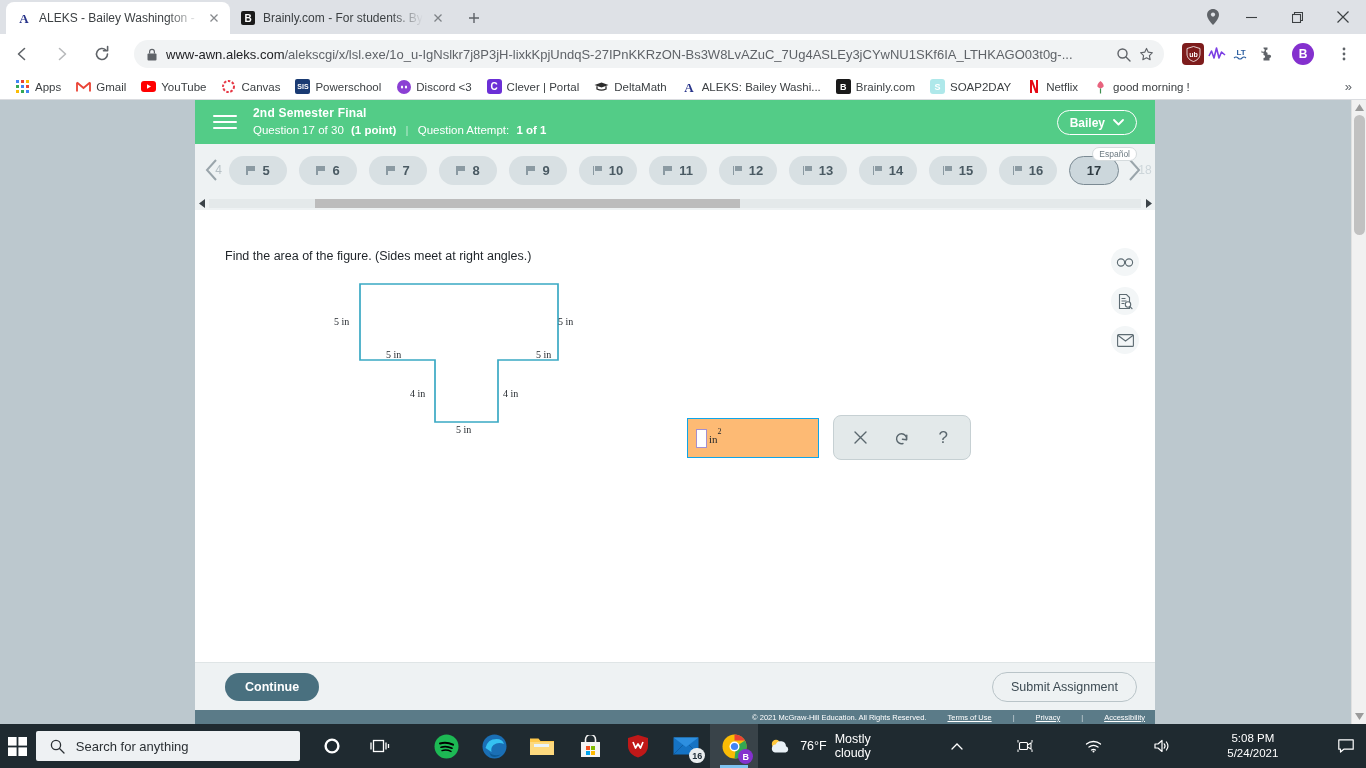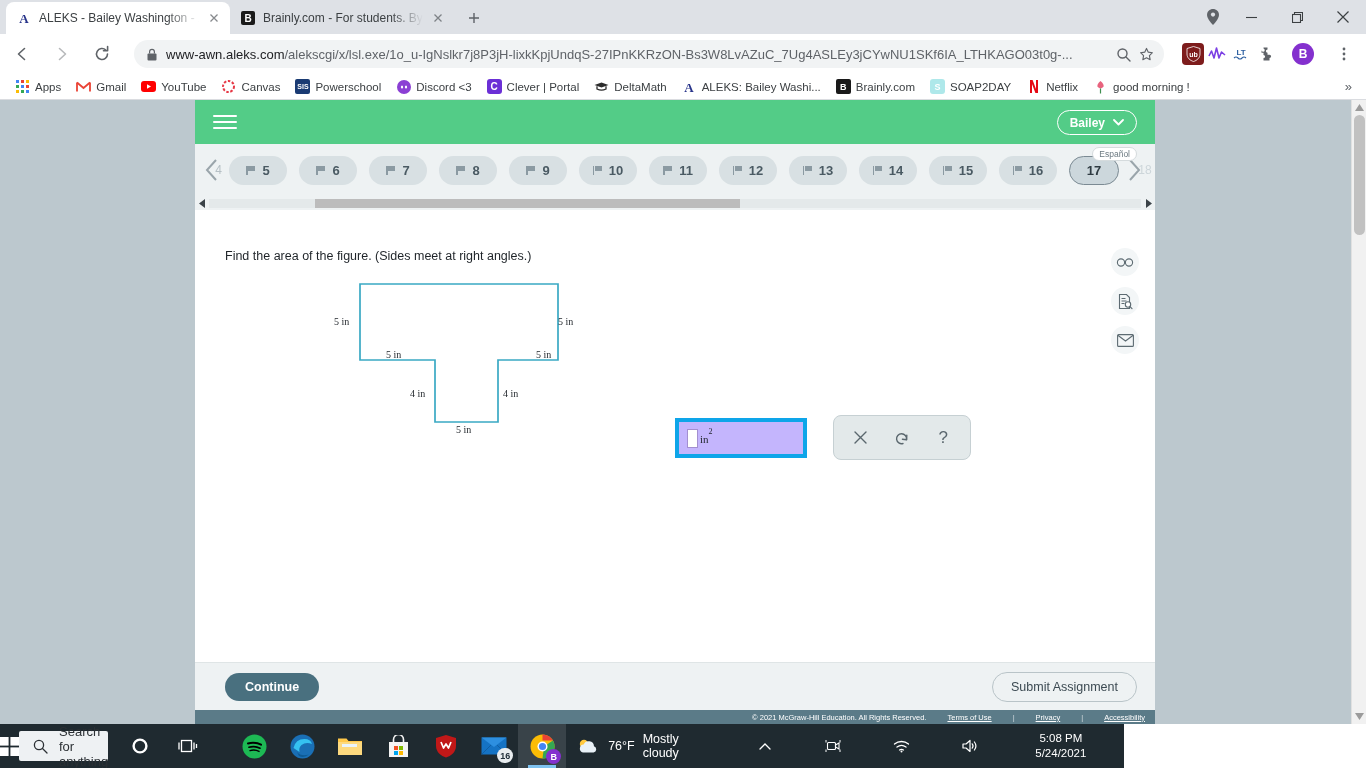--- a/index.html
+++ b/index.html
@@ -117,22 +117,22 @@
   .hs-thumb { position:absolute; left:120px; width:425px; top:3px; height:9px; background:#bcbcbc; }
 
   
   .ak-content { flex:1; background:#ffffff; position:relative; }
   .q-text { position:absolute; left:30px; top:31px; font-size:12.5px; color:#1f2429;margin-top:8px; }
 
   .figure-wrap { position:absolute; left:135px; top:62px; width:320px; height:180px; }
   .fig-label { position:absolute; font-family:"Liberation Serif", serif; font-size:10px; color:#1f2429; white-space:nowrap; }
 
   .answer-box {
-    position:absolute; left:480px; top:208px; width:132px; height:40px;
-    background:#c4b5fd; border:4px solid #0ea5e9; display:flex; align-items:center; padding-left:8px;
+    position:absolute; left:492px; top:208px; width:132px; height:40px;
+    background:#fdba74; border:1px solid #0ea5e9; display:flex; align-items:center; padding-left:8px;
   }
   .ans-placeholder { width:11px; height:19px; border:1.4px solid #a38fd0; background:#ffffff; }
   .ans-unit { font-family:"Liberation Serif", serif; font-size:11px; color:#1f2429; margin-left:2px; position:relative; }
   .ans-unit sup { font-size:8px; position:relative; top:-4px; }
 
   .math-toolbar {
     position:absolute; left:638px; top:205px; width:138px; height:45px;
     background:#e3e9ea; border:1px solid #c6d0d3; border-radius:8px;
     display:flex; align-items:center; justify-content:space-around; padding:0 6px;
   }
@@ -156,21 +156,21 @@
     display:flex; align-items:center; justify-content:center;
   }
   .ak-legal {
     height:14px; background:#5b7b88; display:flex; align-items:center; justify-content:flex-end;
     padding-right:10px; gap:21px; font-size:7.5px; color:#ffffff;
   }
   .ak-legal a { color:#ffffff; text-decoration:underline; }
   .legal-sep { opacity:.7; }
 
   
-  .taskbar { position:absolute; left:0; top:724px; width:1124px; height:44px; background:#1f2a30;
+  .taskbar { position:absolute; left:0; top:724px; width:1366px; height:44px; background:#1f2a30;
     display:flex; align-items:center; }
   .start-btn { width:48px; height:44px; display:flex; align-items:center; justify-content:center; }
   .tb-search {
     width:350px; height:30px; background:#eef1f3; border-radius:2px; display:flex; align-items:center;
     gap:11px; padding-left:14px; color:#2b3034; font-size:13px;
   }
   .tb-quick { display:flex; align-items:center; gap:0; margin-left:8px; }
   .tb-q { width:48px; height:44px; display:flex; align-items:center; justify-content:center; color:#ffffff; }
   .tb-apps { display:flex; align-items:center; margin-left:18px; }
   .tb-app { width:48px; height:44px; display:flex; align-items:center; justify-content:center; position:relative; }
@@ -436,20 +436,30 @@
 
   <div class="viewport">
 
     <div class="aleks-app">
 
       <div class="ak-header">
         <div class="hamburger">
           <span></span>
             <span></span>
             <span></span>
+        </div>
+        <div class="ak-titles">
+          <div class="ak-title">2nd Semester Final</div>
+          <div class="ak-sub">
+            <span>Question 17 of 30</span>
+            <b style="margin-left:4px">(1 point)</b>
+            <span class="sep">|</span>
+            <span>Question Attempt:</span>
+            <b style="margin-left:4px">1 of 1</b>
+          </div>
         </div>
         <div class="user-pill">
           <span>Bailey</span>
           <span style="display:flex">
             <svg width="11" height="7" viewBox="0 0 11 7">
                 <path d="M1 1 L5.5 5.5 L10 1" fill="none" stroke="#fff" stroke-width="1.8" stroke-linecap="round" stroke-linejoin="round"></path>
               </svg>
           </span>
         </div>
       </div>

